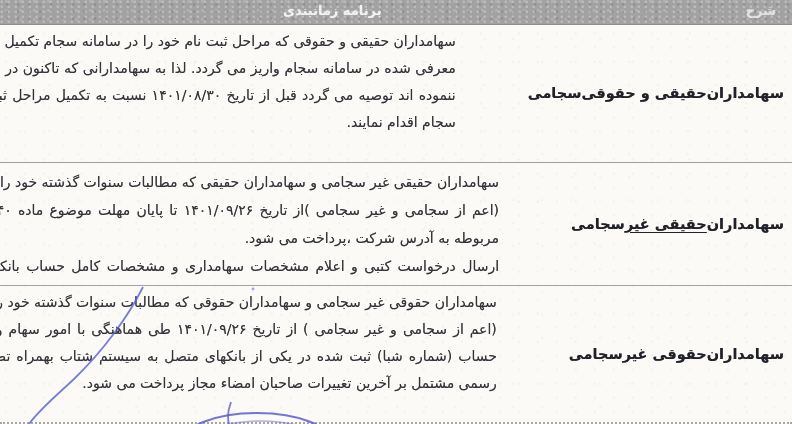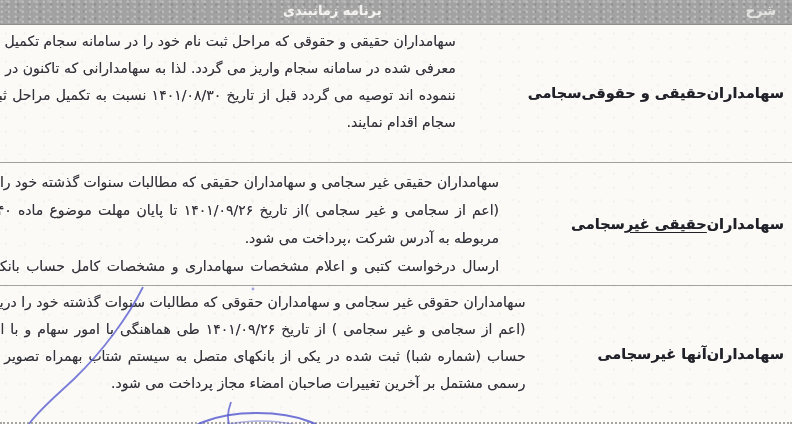--- a/index.html
+++ b/index.html
@@ -99,21 +99,21 @@
       <div class="line">سهامداران حقیقی غیر سجامی و سهامداران حقیقی که مطالبات سنوات گذشته خود را دریافت ننموده اند</div>
       <div class="line">(اعم از سجامی و غیر سجامی )از تاریخ ۱۴۰۱/۰۹/۲۶ تا پایان مهلت موضوع ماده ۲۴۰ قانون تجارت با</div>
       <div class="line last">مربوطه به آدرس شرکت ،پرداخت می شود.</div>
       <div class="line">ارسال درخواست کتبی و اعلام مشخصات سهامداری و مشخصات کامل حساب بانکی و شماره شبای</div>
     </div>
   </div>
 
   <div class="row row-3">
     <div class="label">
       <div>سهامداران</div>
-      <div>آنها غیر</div>
+      <div>حقوقی غیر</div>
       <div>سجامی</div>
     </div>
     <div class="content">
       <div class="line">سهامداران حقوقی غیر سجامی و سهامداران حقوقی که مطالبات سنوات گذشته خود را دریافت ننموده اند</div>
       <div class="line">(اعم از سجامی و غیر سجامی ) از تاریخ ۱۴۰۱/۰۹/۲۶ طی هماهنگی با امور سهام و با ارائه درخواست</div>
       <div class="line">حساب (شماره شبا) ثبت شده در یکی از بانکهای متصل به سیستم شتاب بهمراه تصویر آخرین روزنامه</div>
       <div class="line last">رسمی مشتمل بر آخرین تغییرات صاحبان امضاء مجاز پرداخت می شود.</div>
     </div>
   </div>
 

